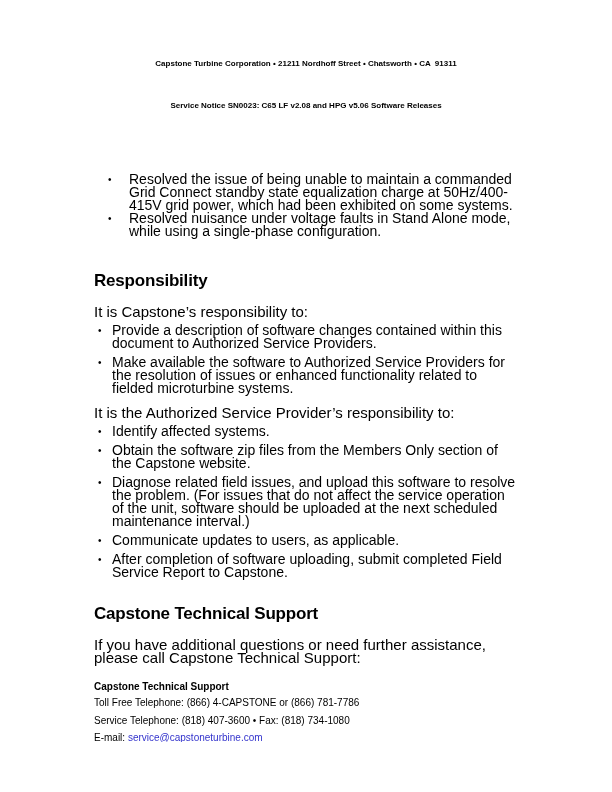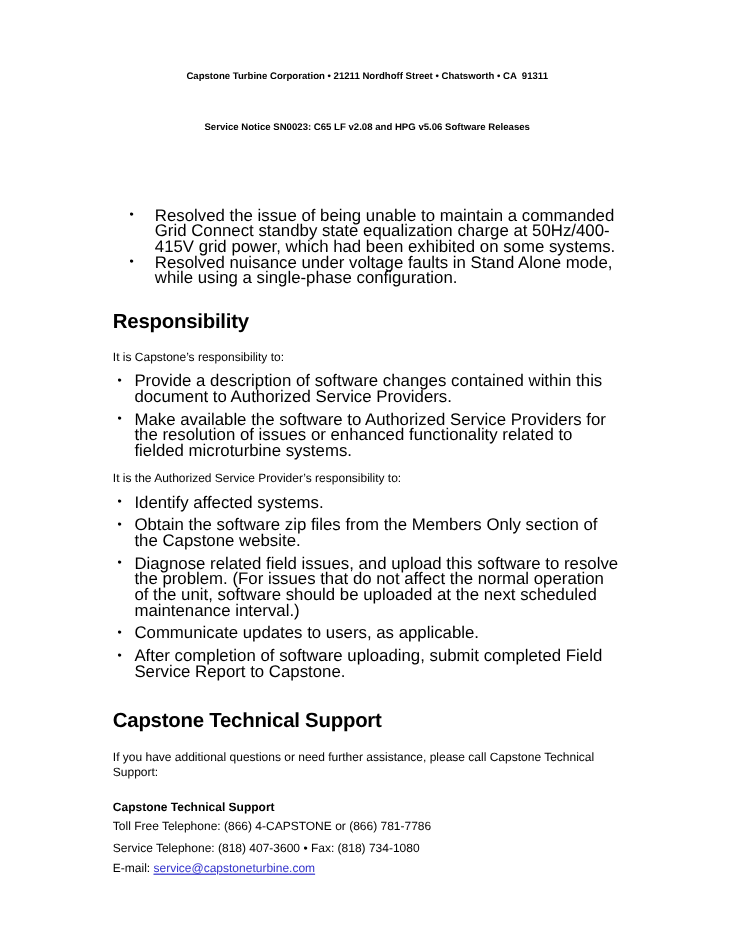--- a/index.html
+++ b/index.html
@@ -27,26 +27,26 @@
   }
 
   
   .content { margin: 0 91px 0 94px; }
 
   h1 {
     font-size: 17px;
     line-height: 21px;
     font-weight: bold;
     letter-spacing: -0.2px;
-    margin-top: 19px;
+    margin-top: 32px;
   }
   h1.support-heading { margin-top: 24px; }
 
   p.body-text {
-    font-size: 10px;
+    font-size: 15px;
     line-height: 13px;
     margin-top: 14px;
   }
   p.asp-intro { margin-top: 11px; }
 
   ul.bullets { list-style: none; }
   ul.bullets li {
     position: relative;
     font-size: 14px;
     line-height: 13px;
@@ -132,21 +132,21 @@
     <p class="body-text">It is Capstone’s responsibility to:</p>
     <ul class="bullets indent-shallow">
       <li>Provide a description of software changes contained within this document to Authorized Service Providers.</li>
       <li>Make available the software to Authorized Service Providers for the resolution of issues or enhanced functionality related to fielded microturbine systems.</li>
     </ul>
 
     <p class="body-text asp-intro">It is the Authorized Service Provider’s responsibility to:</p>
     <ul class="bullets indent-shallow">
       <li>Identify affected systems.</li>
       <li>Obtain the software zip files from the Members Only section of the Capstone website.</li>
-      <li>Diagnose related field issues, and upload this software to resolve the problem. (For issues that do not affect the normal operation of the unit, software should be uploaded at the next scheduled maintenance interval.)</li>
+      <li>Diagnose related field issues, and upload this software to resolve the problem. (For issues that do not affect the service operation of the unit, software should be uploaded at the next scheduled maintenance interval.)</li>
       <li>Communicate updates to users, as applicable.</li>
       <li>After completion of software uploading, submit completed Field Service Report to Capstone.</li>
     </ul>
 
     <h1 class="support-heading">Capstone Technical Support</h1>
 
     <p class="body-text">If you have additional questions or need further assistance, please call Capstone Technical Support:</p>
 
     <div class="contact">
       <div class="contact-title">Capstone Technical Support</div>

